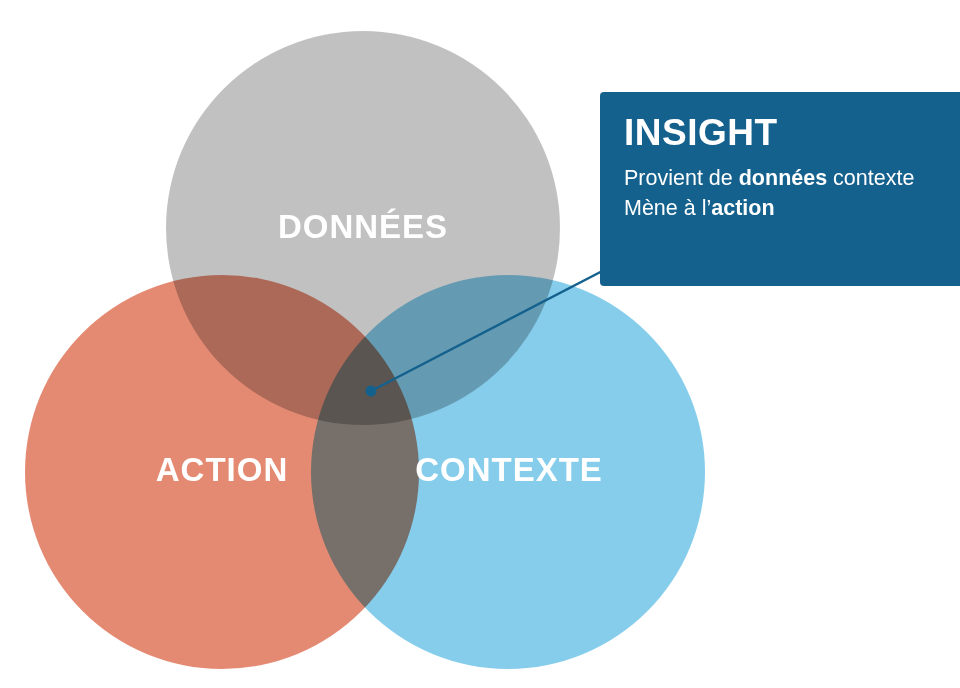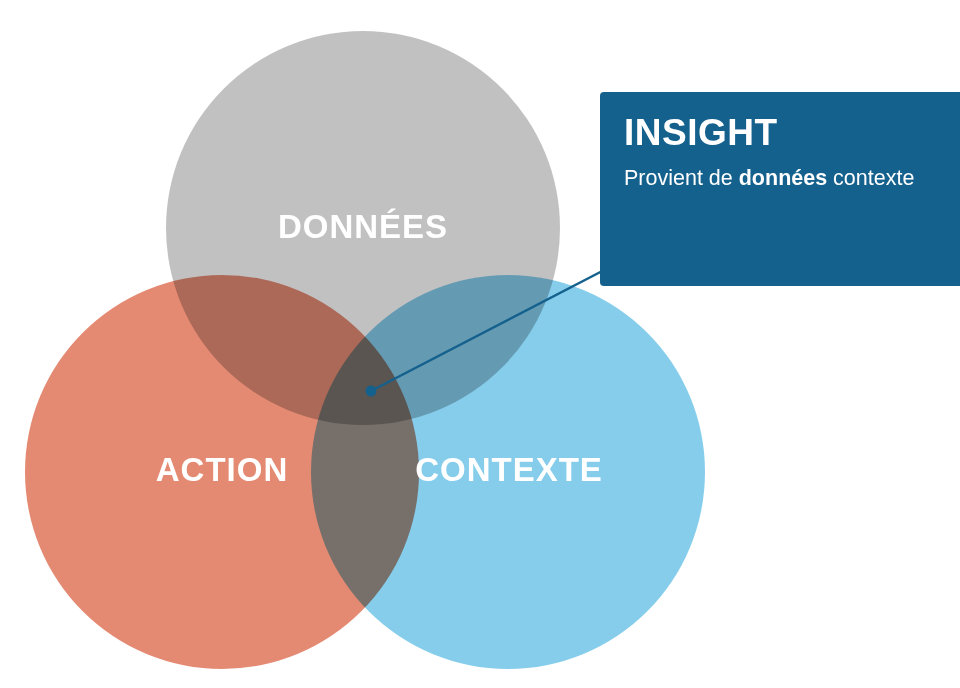--- a/index.html
+++ b/index.html
@@ -108,15 +108,16 @@
   <div class="circle-label label-donnees">DONNÉES</div>
   <div class="circle-label label-action">ACTION</div>
   <div class="circle-label label-contexte">CONTEXTE</div>
 
   <div class="callout" style="background-color: rgb(21, 97, 142);">
     <div class="callout-title">INSIGHT</div>
 
     <div class="callout-line"><span>Provient de </span><strong>données</strong><span> contexte</span></div>
 
 
+    <div class="callout-line"><span>Mène à l’</span><strong>action</strong><span></span></div>
   </div>
 
 </div>
 
 </body></html>

